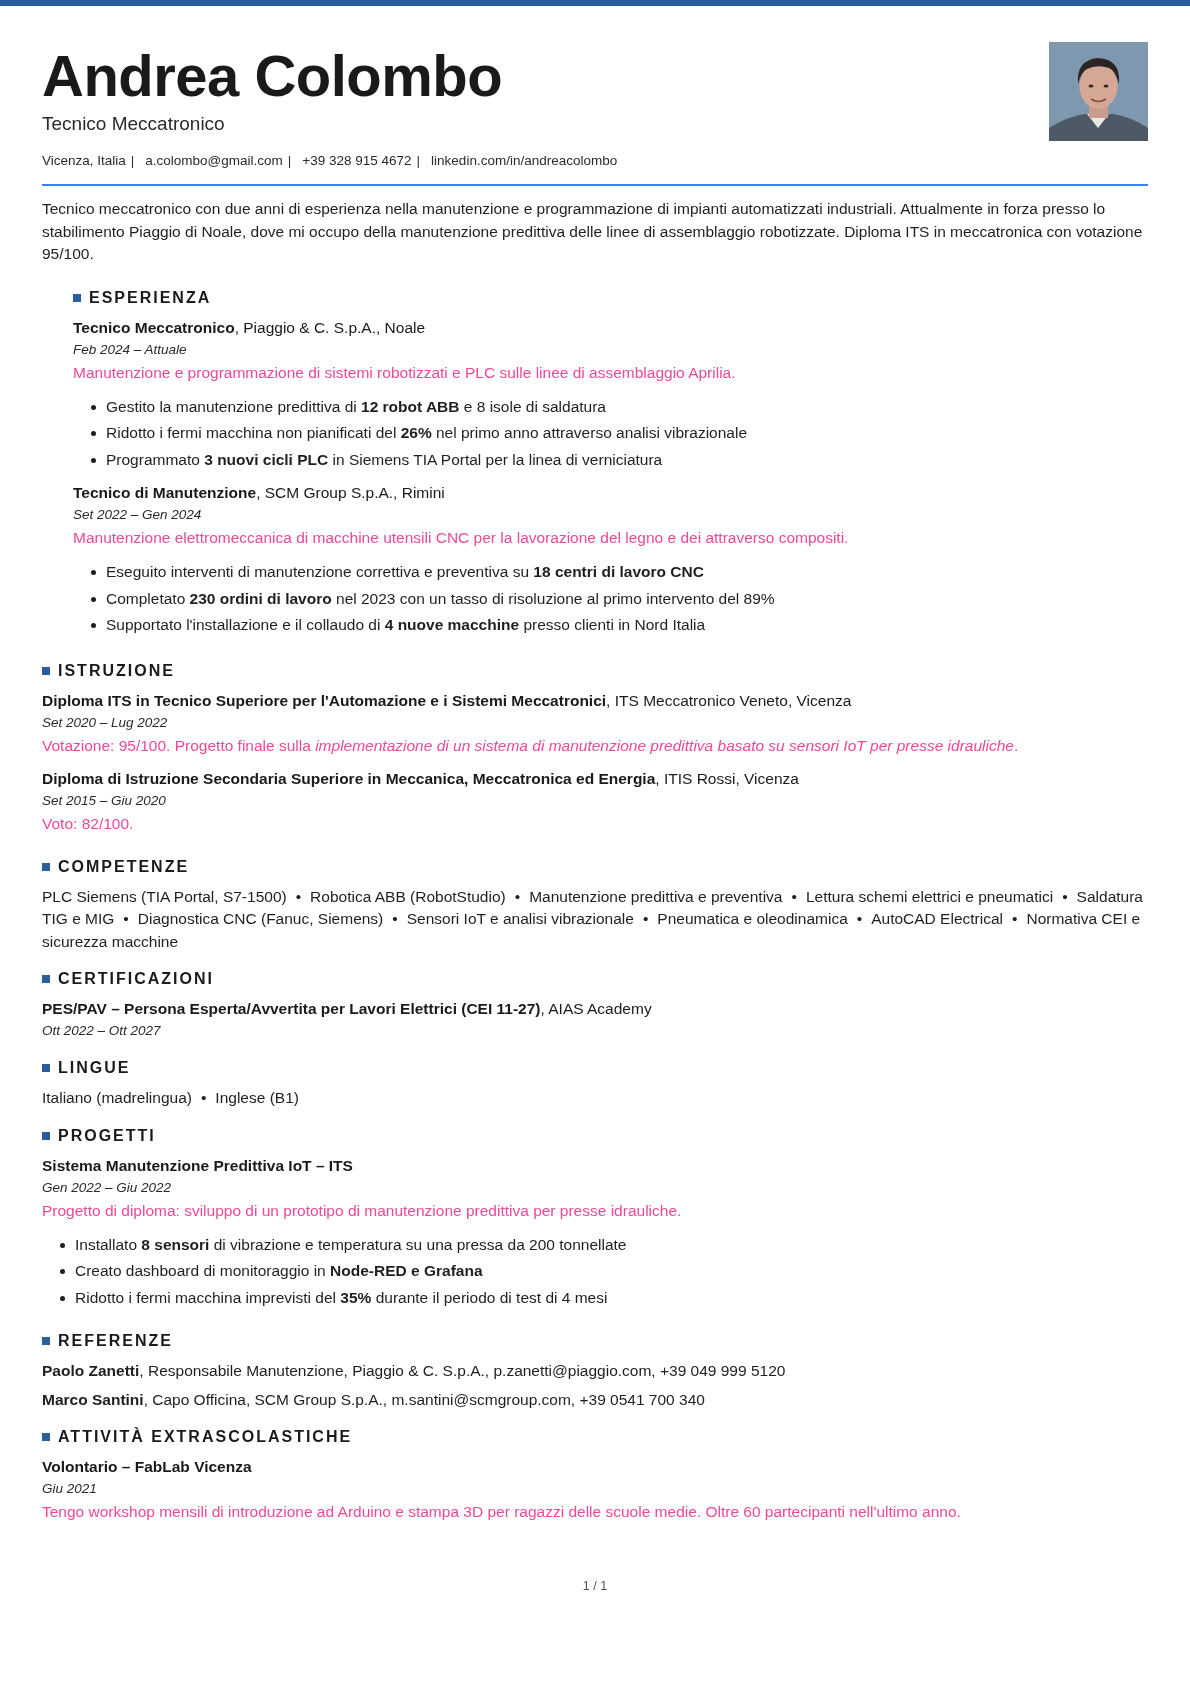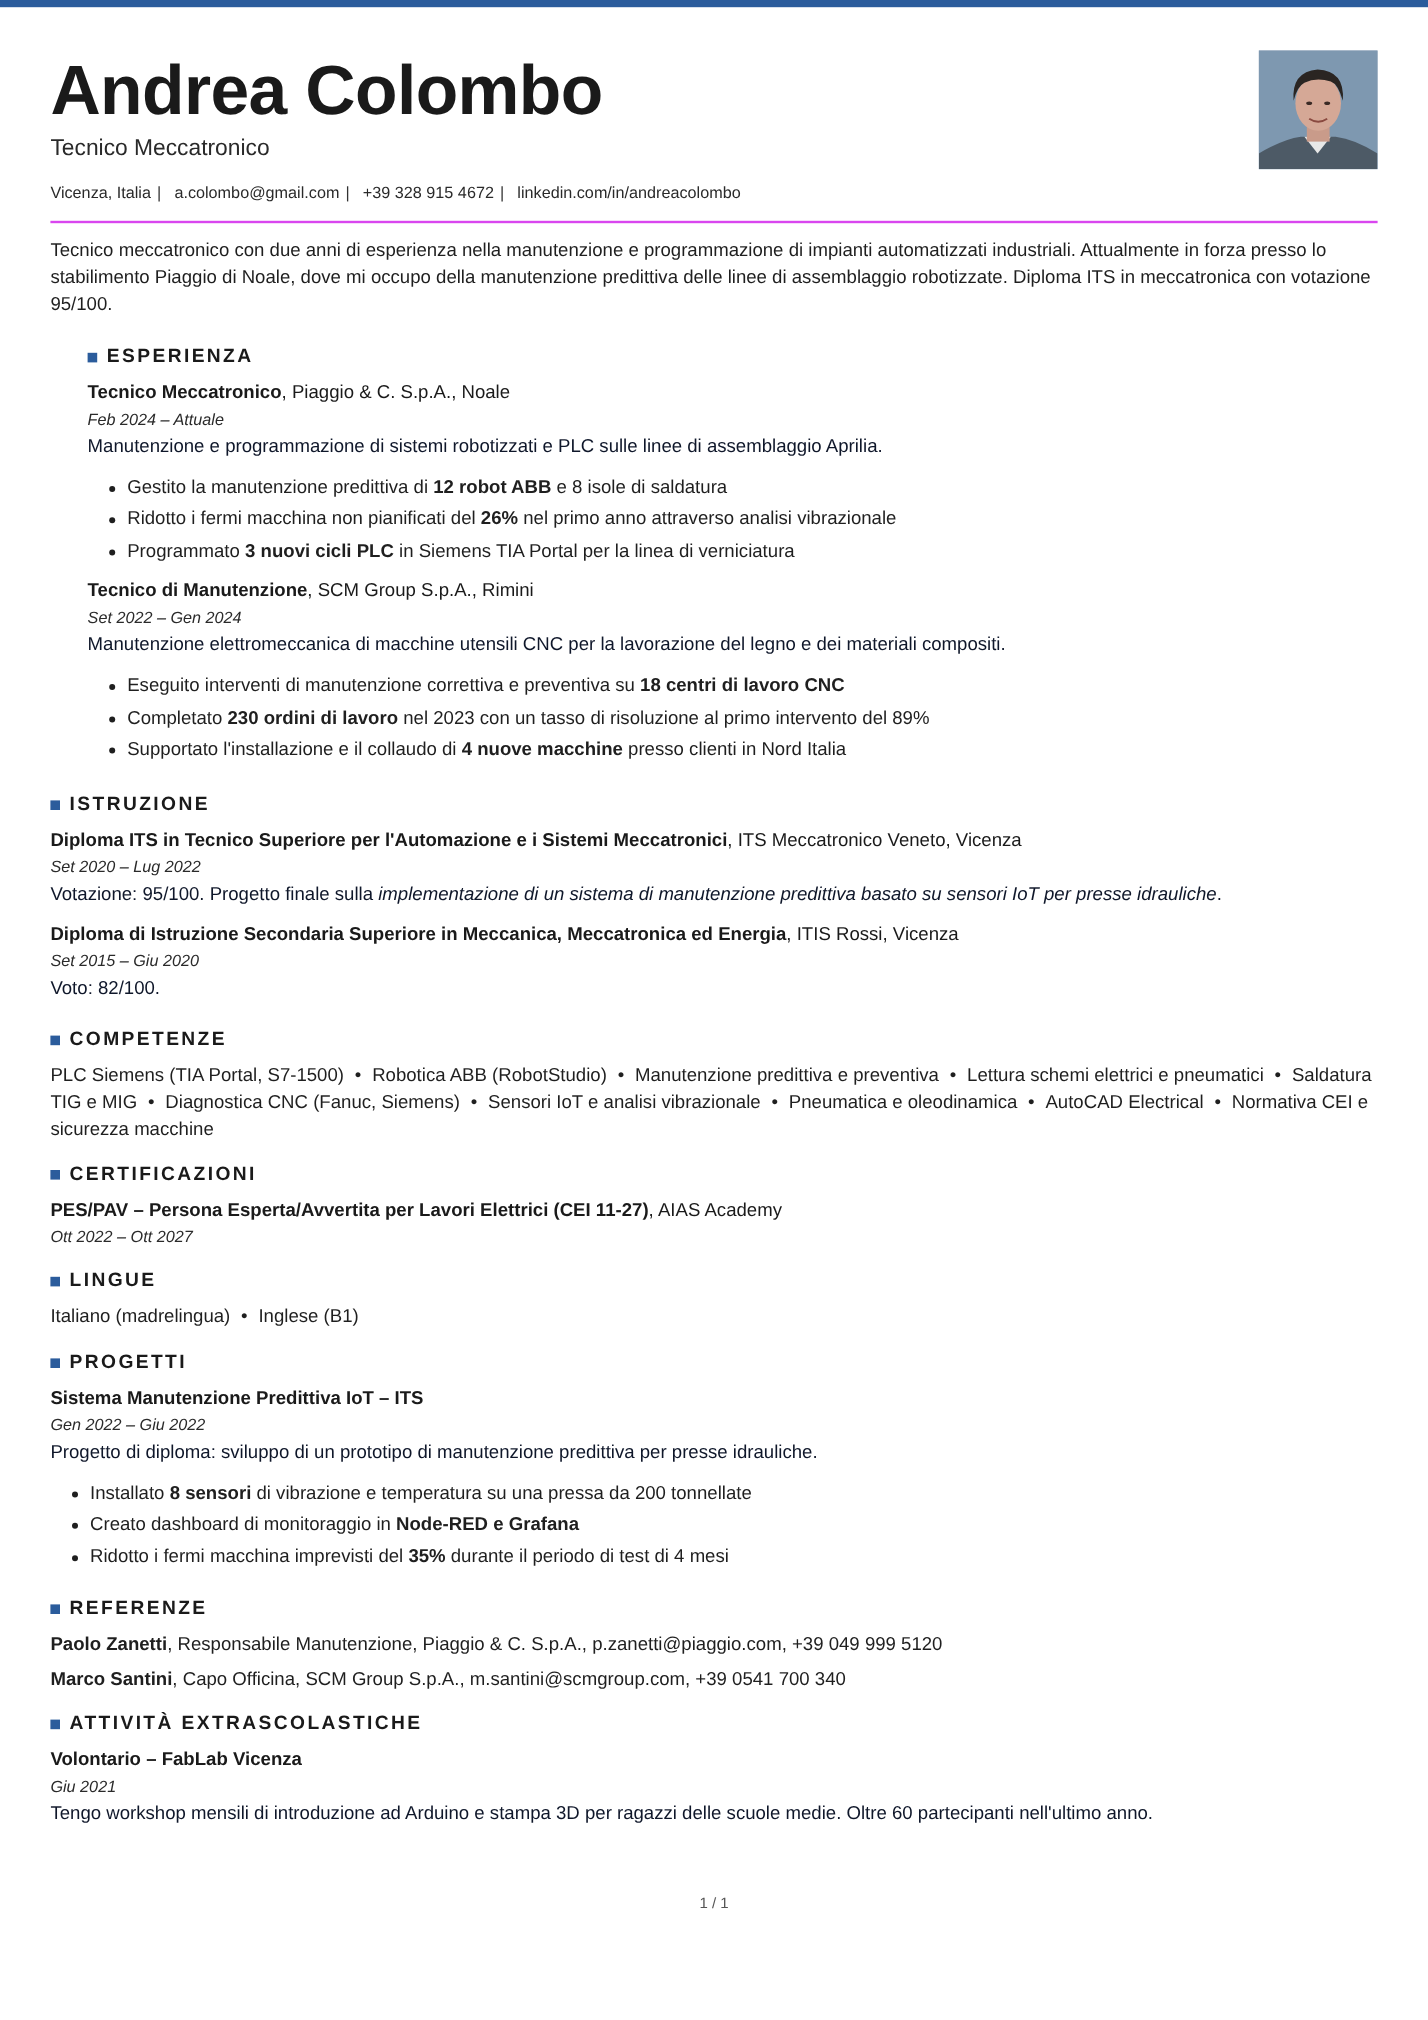--- a/index.html
+++ b/index.html
@@ -8,39 +8,39 @@
     position: relative;
     font-family: "Liberation Sans", "DejaVu Sans", sans-serif;
     color: #1a1a1a;
     font-size: 16px;
     line-height: 1.35;
     overflow: hidden;
   }
   .topbar { position: absolute; left: 0; top: 0; width: 1190px; height: 6px; background: #2b5c9c; }
   .page { position: absolute; left: 42px; top: 0; width: 1106px; }
 
-  .header { position: relative; height: 186px; border-bottom: 2px solid #d946ef; }
+  .header { position: relative; height: 186px; border-bottom: 2px solid #3b82f6; }
   .name { position: absolute; left: 0; top: 40px; font-size: 58px; font-weight: 700; letter-spacing: -0.5px; line-height: 72px; color: #1a1a1a; }
   .role { position: absolute; left: 0; top: 111px; font-size: 19px; color: #2a2a2a; }
   .contacts { position: absolute; left: 0; top: 152px; font-size: 13.5px; color: #2a2a2a; display: flex; }
   .contacts .c-item { white-space: nowrap; }
   .contacts .sep { margin: 0 11px 0 5px; color: #333; }
   .photo { position: absolute; right: 0; top: 42px; width: 99px; height: 99px; overflow: hidden; background: #7d96ae; }
 
   .summary { margin-top: 12px; font-size: 15.5px; line-height: 22.5px; color: #1f1f1f; width: 1106px; }
 
   .section { margin-top: 18px; }
   .sec-title { display: flex; align-items: center; font-size: 16px; font-weight: 700; letter-spacing: 2px; color: #1a1a1a; height: 20px; }
   .sec-title .marker { width: 8px; height: 8px; background: #2b5c9c; margin-right: 8px; display: inline-block; }
 
   .entry { margin-top: 9px; }
   .entry-head { display: flex; justify-content: flex-end; align-items: baseline; font-size: 15.5px; line-height: 22px; flex-direction: column; }
   .entry-head .title b { font-weight: 700; }
   .date { font-style: italic; font-size: 13.5px; color: #2a2a2a; white-space: nowrap; }
-  .entry-desc { font-size: 15.5px; line-height: 23px; color: #0f172a; }
+  .entry-desc { font-size: 15.5px; line-height: 23px; color: #ec4899; }
   .entry-desc i { font-style: italic; }
   ul.bullets { list-style: none; margin-top: 10px; }
   ul.bullets li { position: relative; padding-left: 33px; font-size: 15.5px; line-height: 26.5px; color: #1f1f1f; }
   ul.bullets li::before { content: ""; position: absolute; left: 18px; top: 11px; width: 5px; height: 5px; border-radius: 50%; background: #1f1f1f; }
 
   .inline-list { margin-top: 9px; font-size: 15.5px; line-height: 22.5px; color: #1f1f1f; }
   .inline-list .dot { margin: 0 9px; }
 
   .ref { font-size: 15.5px; line-height: 29px; color: #1f1f1f; }
   .ref b { font-weight: 700; }
@@ -100,21 +100,21 @@
         <li><span>Ridotto i fermi macchina non pianificati del </span><b>26%</b><span> nel primo anno attraverso analisi vibrazionale</span></li>
         <li><span>Programmato </span><b>3 nuovi cicli PLC</b><span> in Siemens TIA Portal per la linea di verniciatura</span></li>
       </ul>
     </div>
 
     <div class="entry" style="margin-top:9px;">
       <div class="entry-head">
         <span class="title"><b>Tecnico di Manutenzione</b><span>, SCM Group S.p.A., Rimini</span></span>
         <span class="date">Set 2022 – Gen 2024</span>
       </div>
-      <div class="entry-desc">Manutenzione elettromeccanica di macchine utensili CNC per la lavorazione del legno e dei materiali compositi.</div>
+      <div class="entry-desc">Manutenzione elettromeccanica di macchine utensili CNC per la lavorazione del legno e dei attraverso compositi.</div>
       <ul class="bullets">
         <li><span>Eseguito interventi di manutenzione correttiva e preventiva su </span><b>18 centri di lavoro CNC</b><span></span></li>
         <li><span>Completato </span><b>230 ordini di lavoro</b><span> nel 2023 con un tasso di risoluzione al primo intervento del 89%</span></li>
         <li><span>Supportato l'installazione e il collaudo di </span><b>4 nuove macchine</b><span> presso clienti in Nord Italia</span></li>
       </ul>
     </div>
   </div>
 
   <div class="section" style="margin-top:22px;">
     <div class="sec-title">

